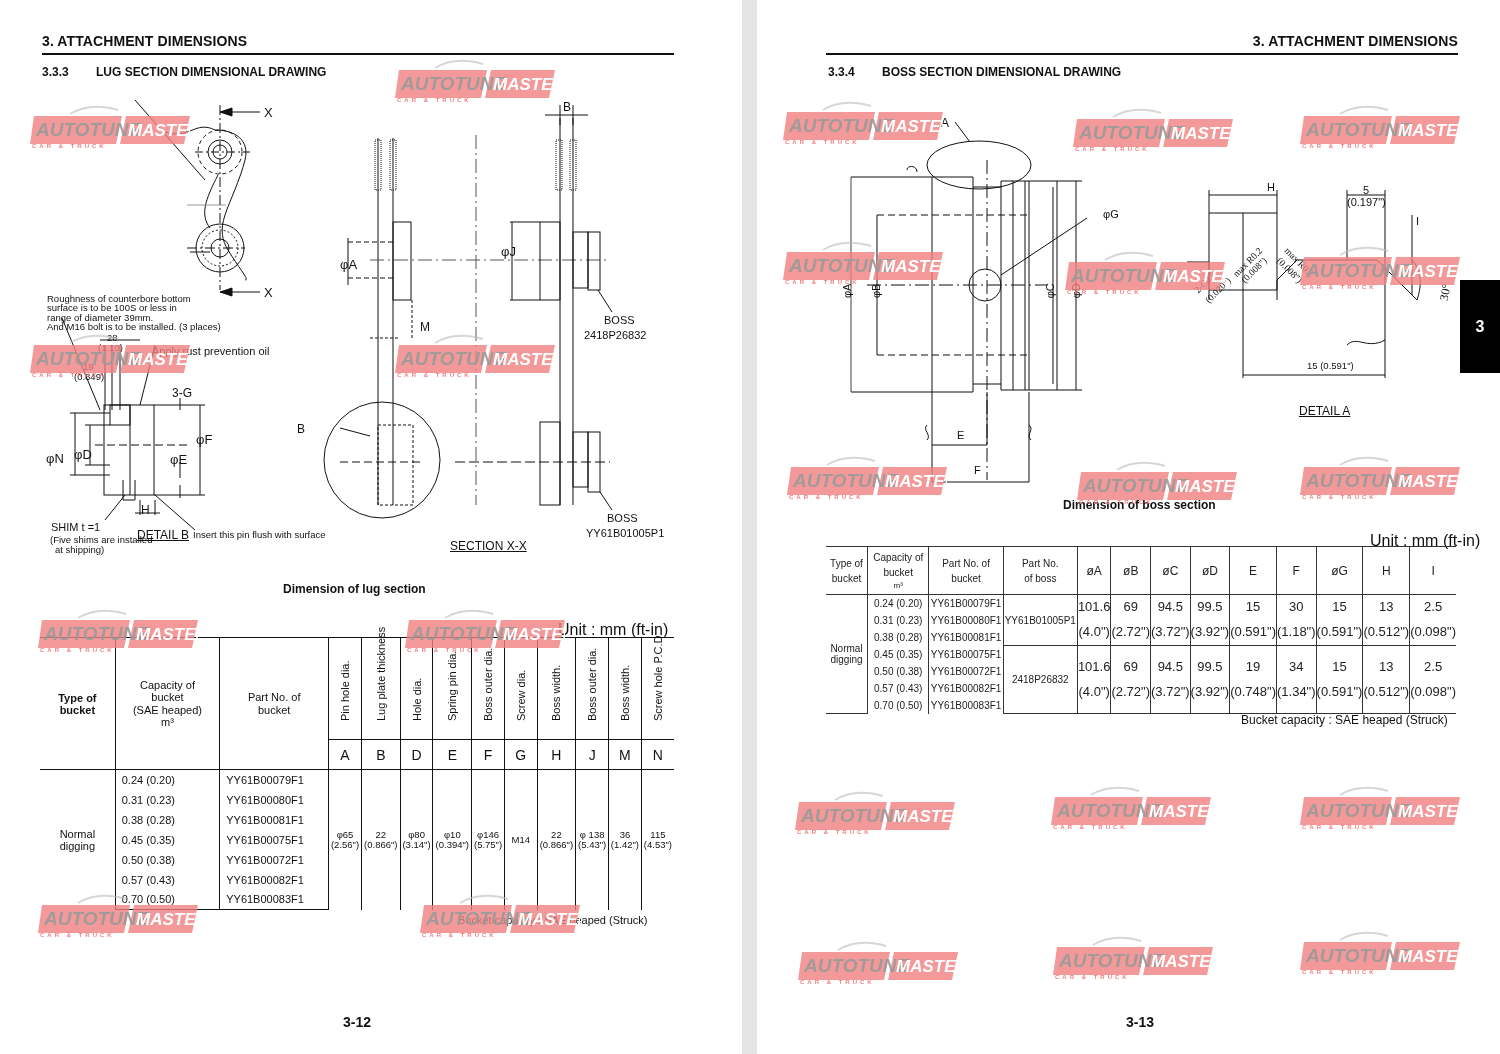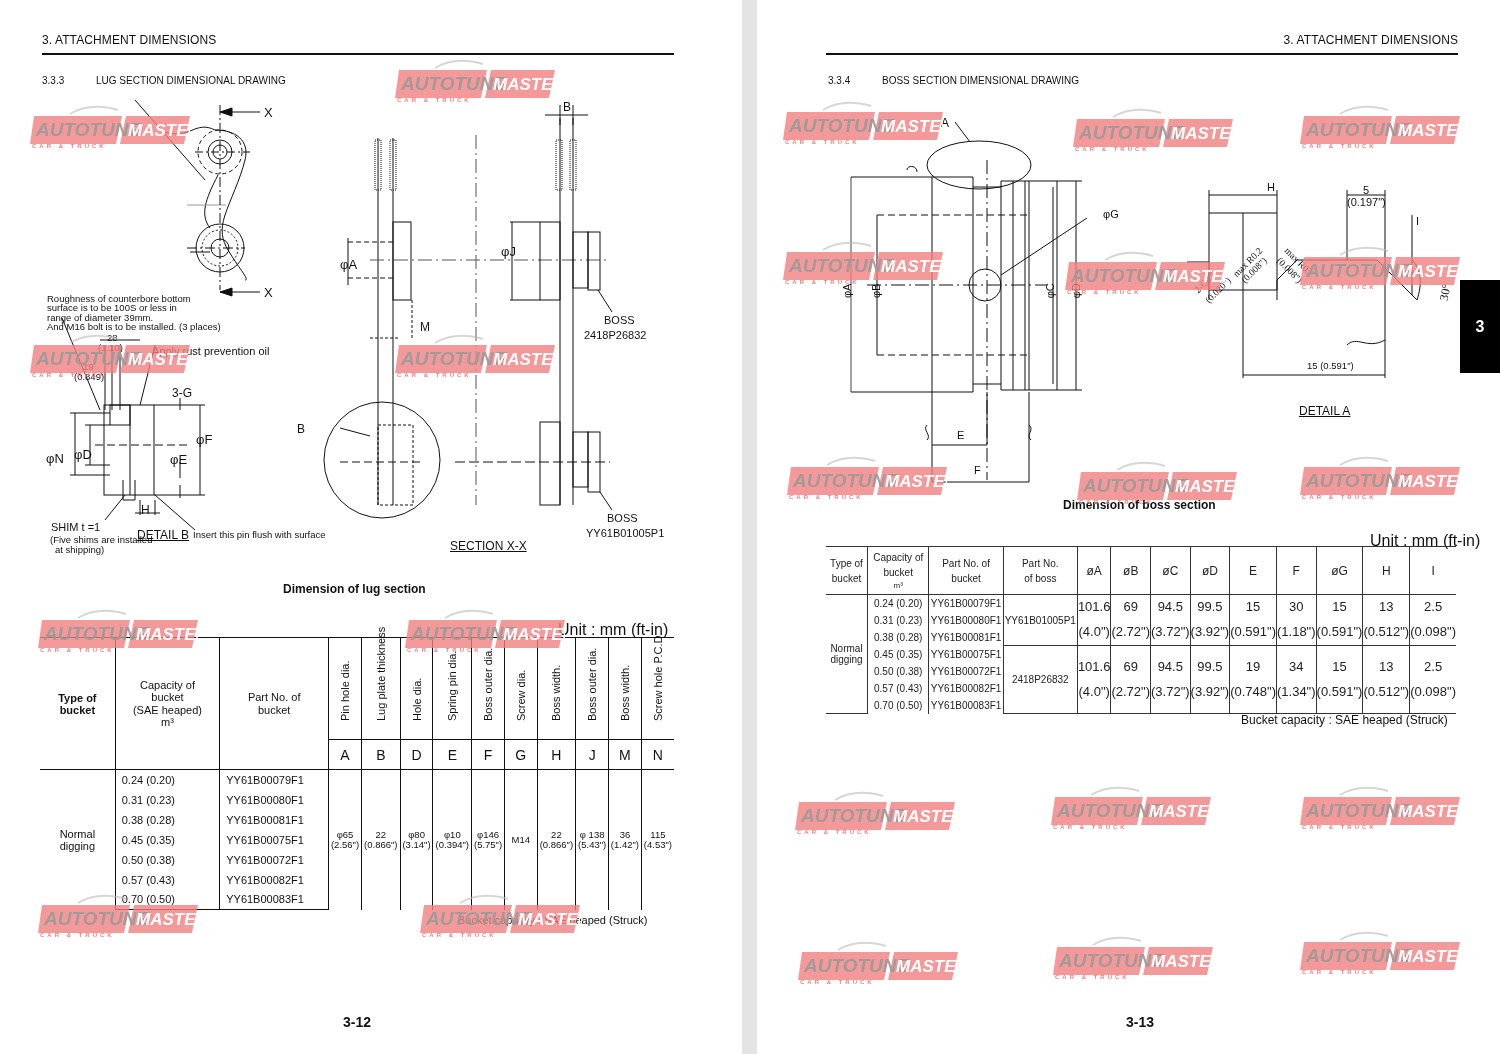--- a/index.html
+++ b/index.html
@@ -2,23 +2,23 @@
 <html><head>
 <meta charset="utf-8">
 <style>
 *{box-sizing:border-box;margin:0;padding:0;}
 html,body{width:1500px;height:1054px;overflow:hidden;background:#fff;}
 body{font-family:"Liberation Sans",sans-serif;color:#111;position:relative;}
 .page{position:absolute;top:0;height:1054px;background:#fff;overflow:hidden;}
 #page-left{left:0;width:742px;}
 #page-right{left:757px;width:743px;}
 .gutter{position:absolute;left:742px;top:0;width:15px;height:1054px;background:#e4e4e4;}
-.chapter-title{position:absolute;top:33px;font-weight:normal;font-size:12px;letter-spacing:0.1px;}
+.chapter-title{position:absolute;top:33px;font-weight:bold;font-size:14px;letter-spacing:0.1px;}
 .rule{position:absolute;top:53px;height:2px;background:#111;}
-.sec-title{position:absolute;top:75px;font-weight:normal;font-size:10px;}
+.sec-title{position:absolute;top:65px;font-weight:bold;font-size:12px;}
 .sec-title .num{display:inline-block;width:54px;}
 .page-num{position:absolute;top:1014px;font-weight:bold;font-size:14px;}
 .tab3{position:absolute;left:703px;top:280px;width:40px;height:93px;background:#000;color:#fff;font-weight:bold;font-size:16px;display:flex;align-items:center;justify-content:center;}
 .wm{position:absolute;width:160px;height:44px;pointer-events:none;}
 .wm svg{width:160px;height:44px;}
 .drawing{position:absolute;}
 .lbl{position:absolute;font-size:11px;white-space:nowrap;line-height:1.05;}
 .lbl.sm{font-size:9.5px;}
 .ul{text-decoration:underline;font-size:12px;}
 .caption{position:absolute;font-weight:bold;font-size:12px;}

